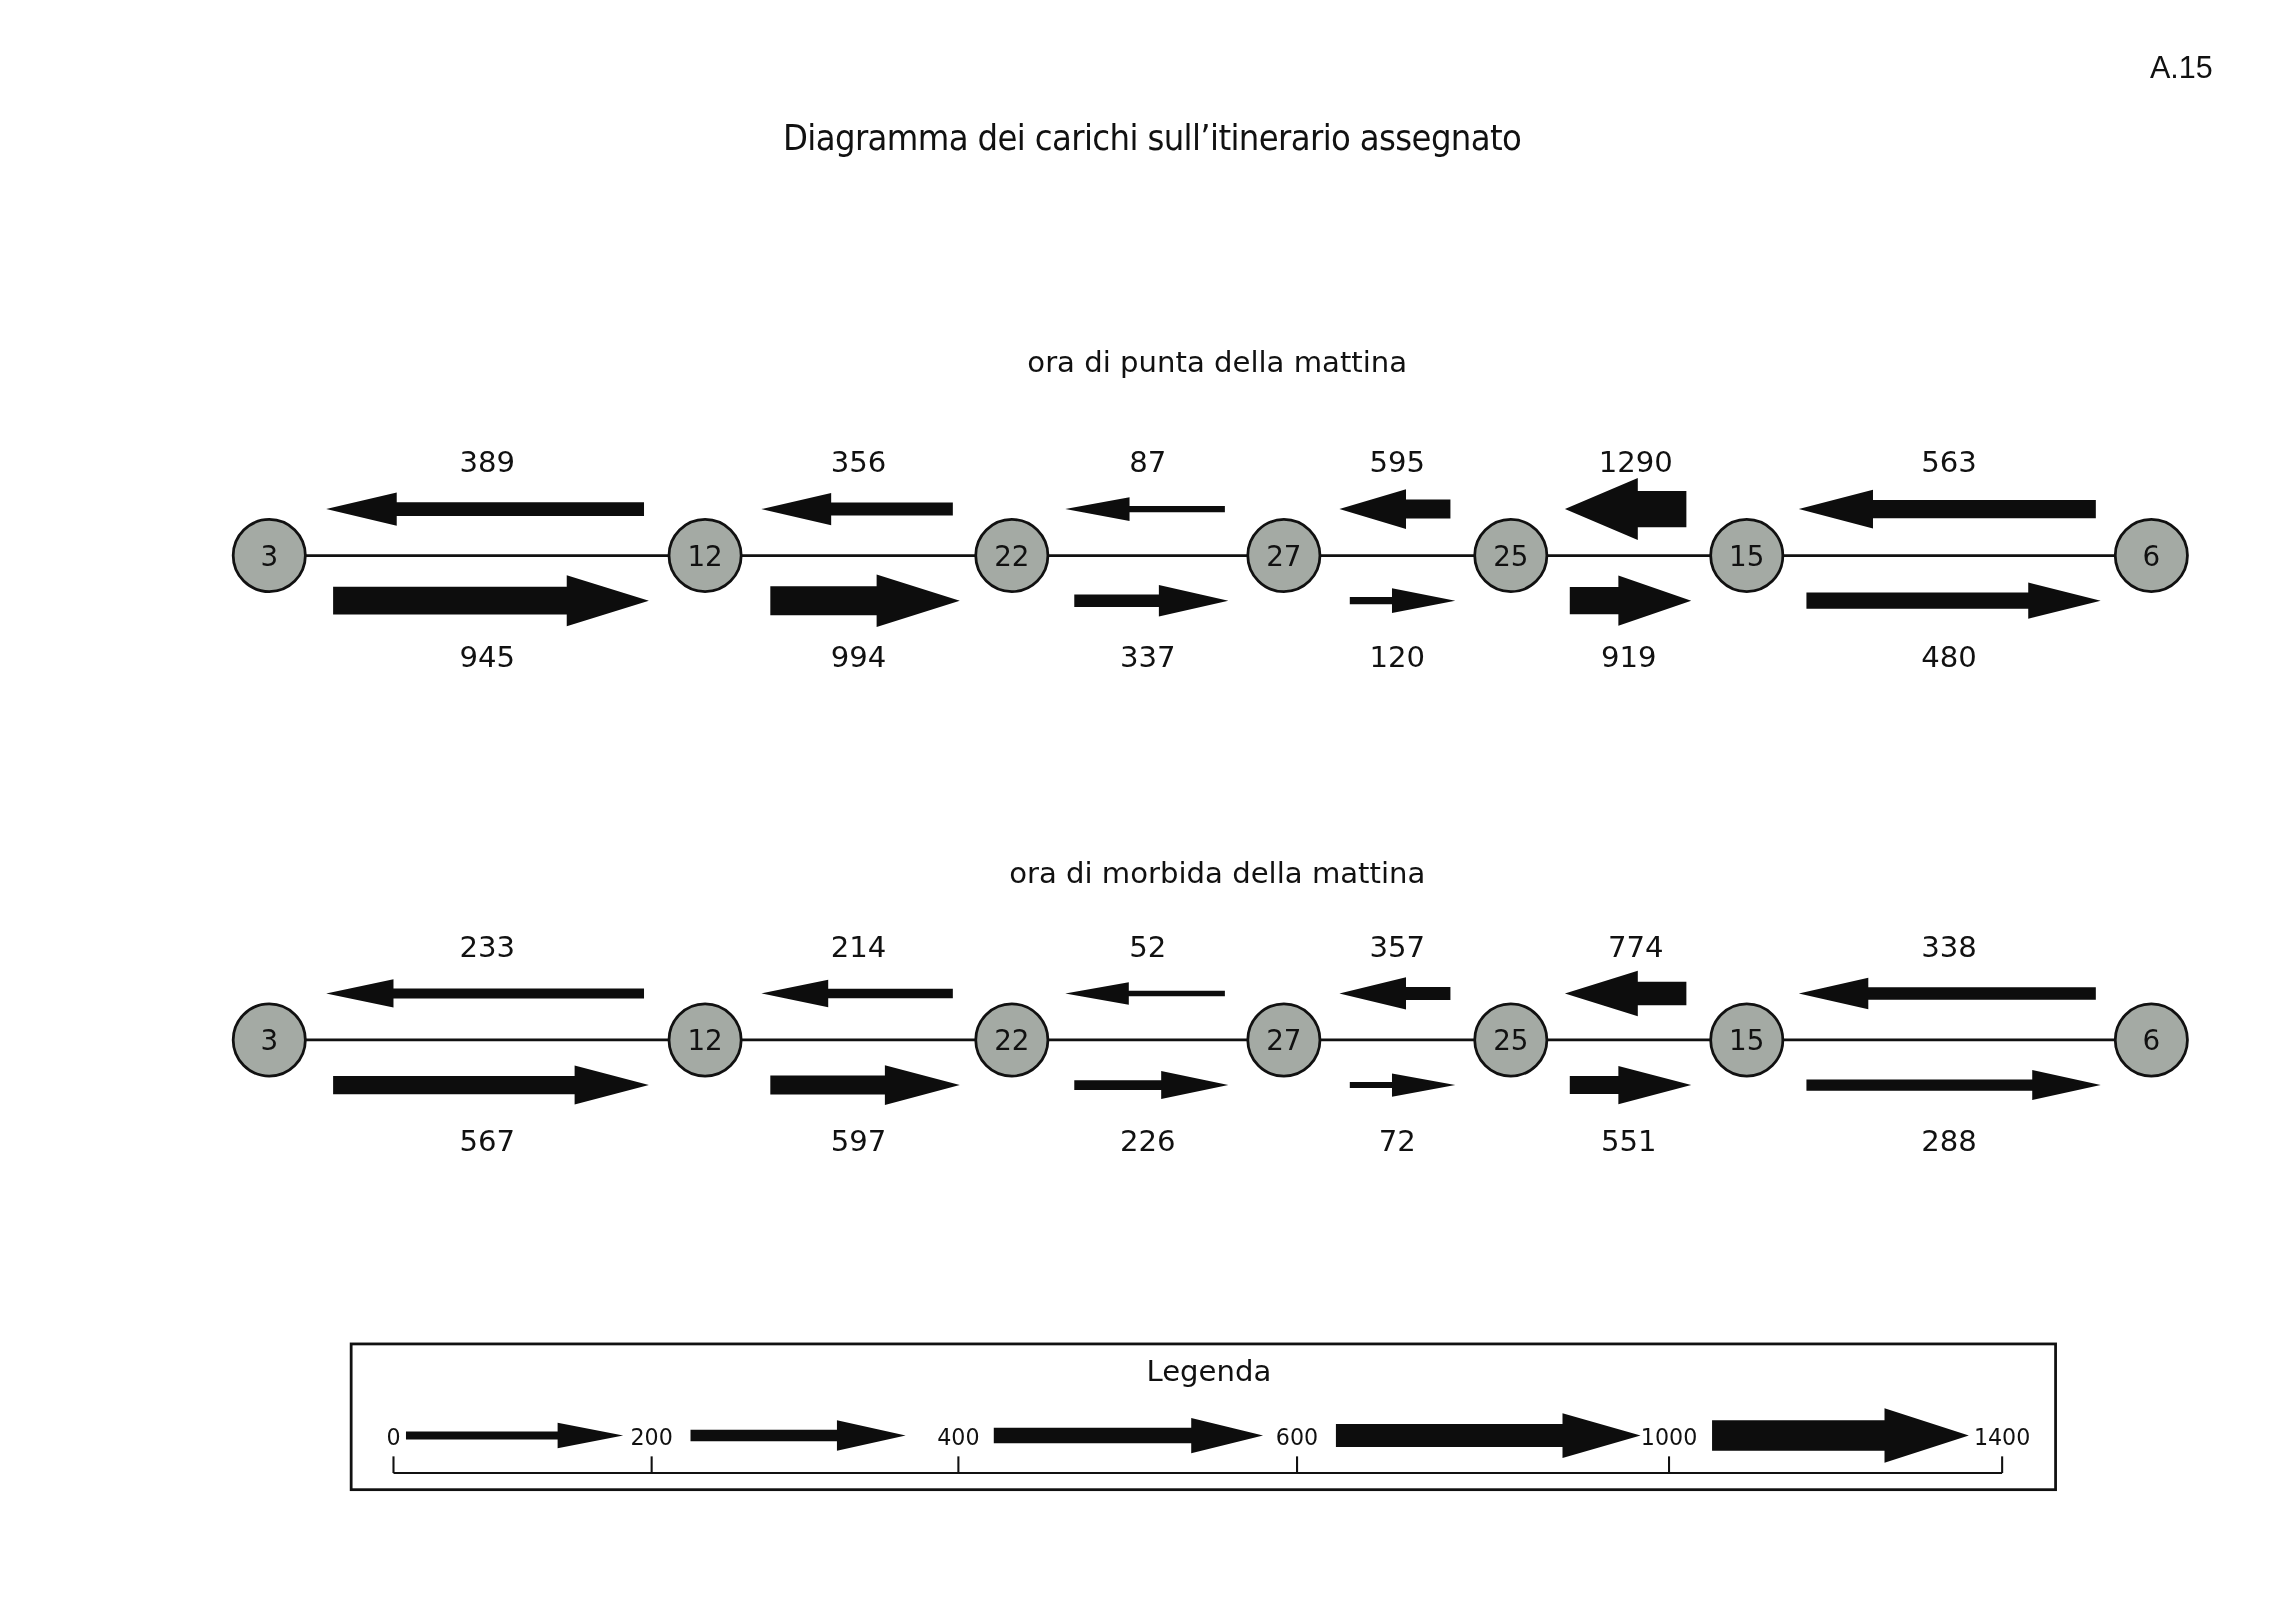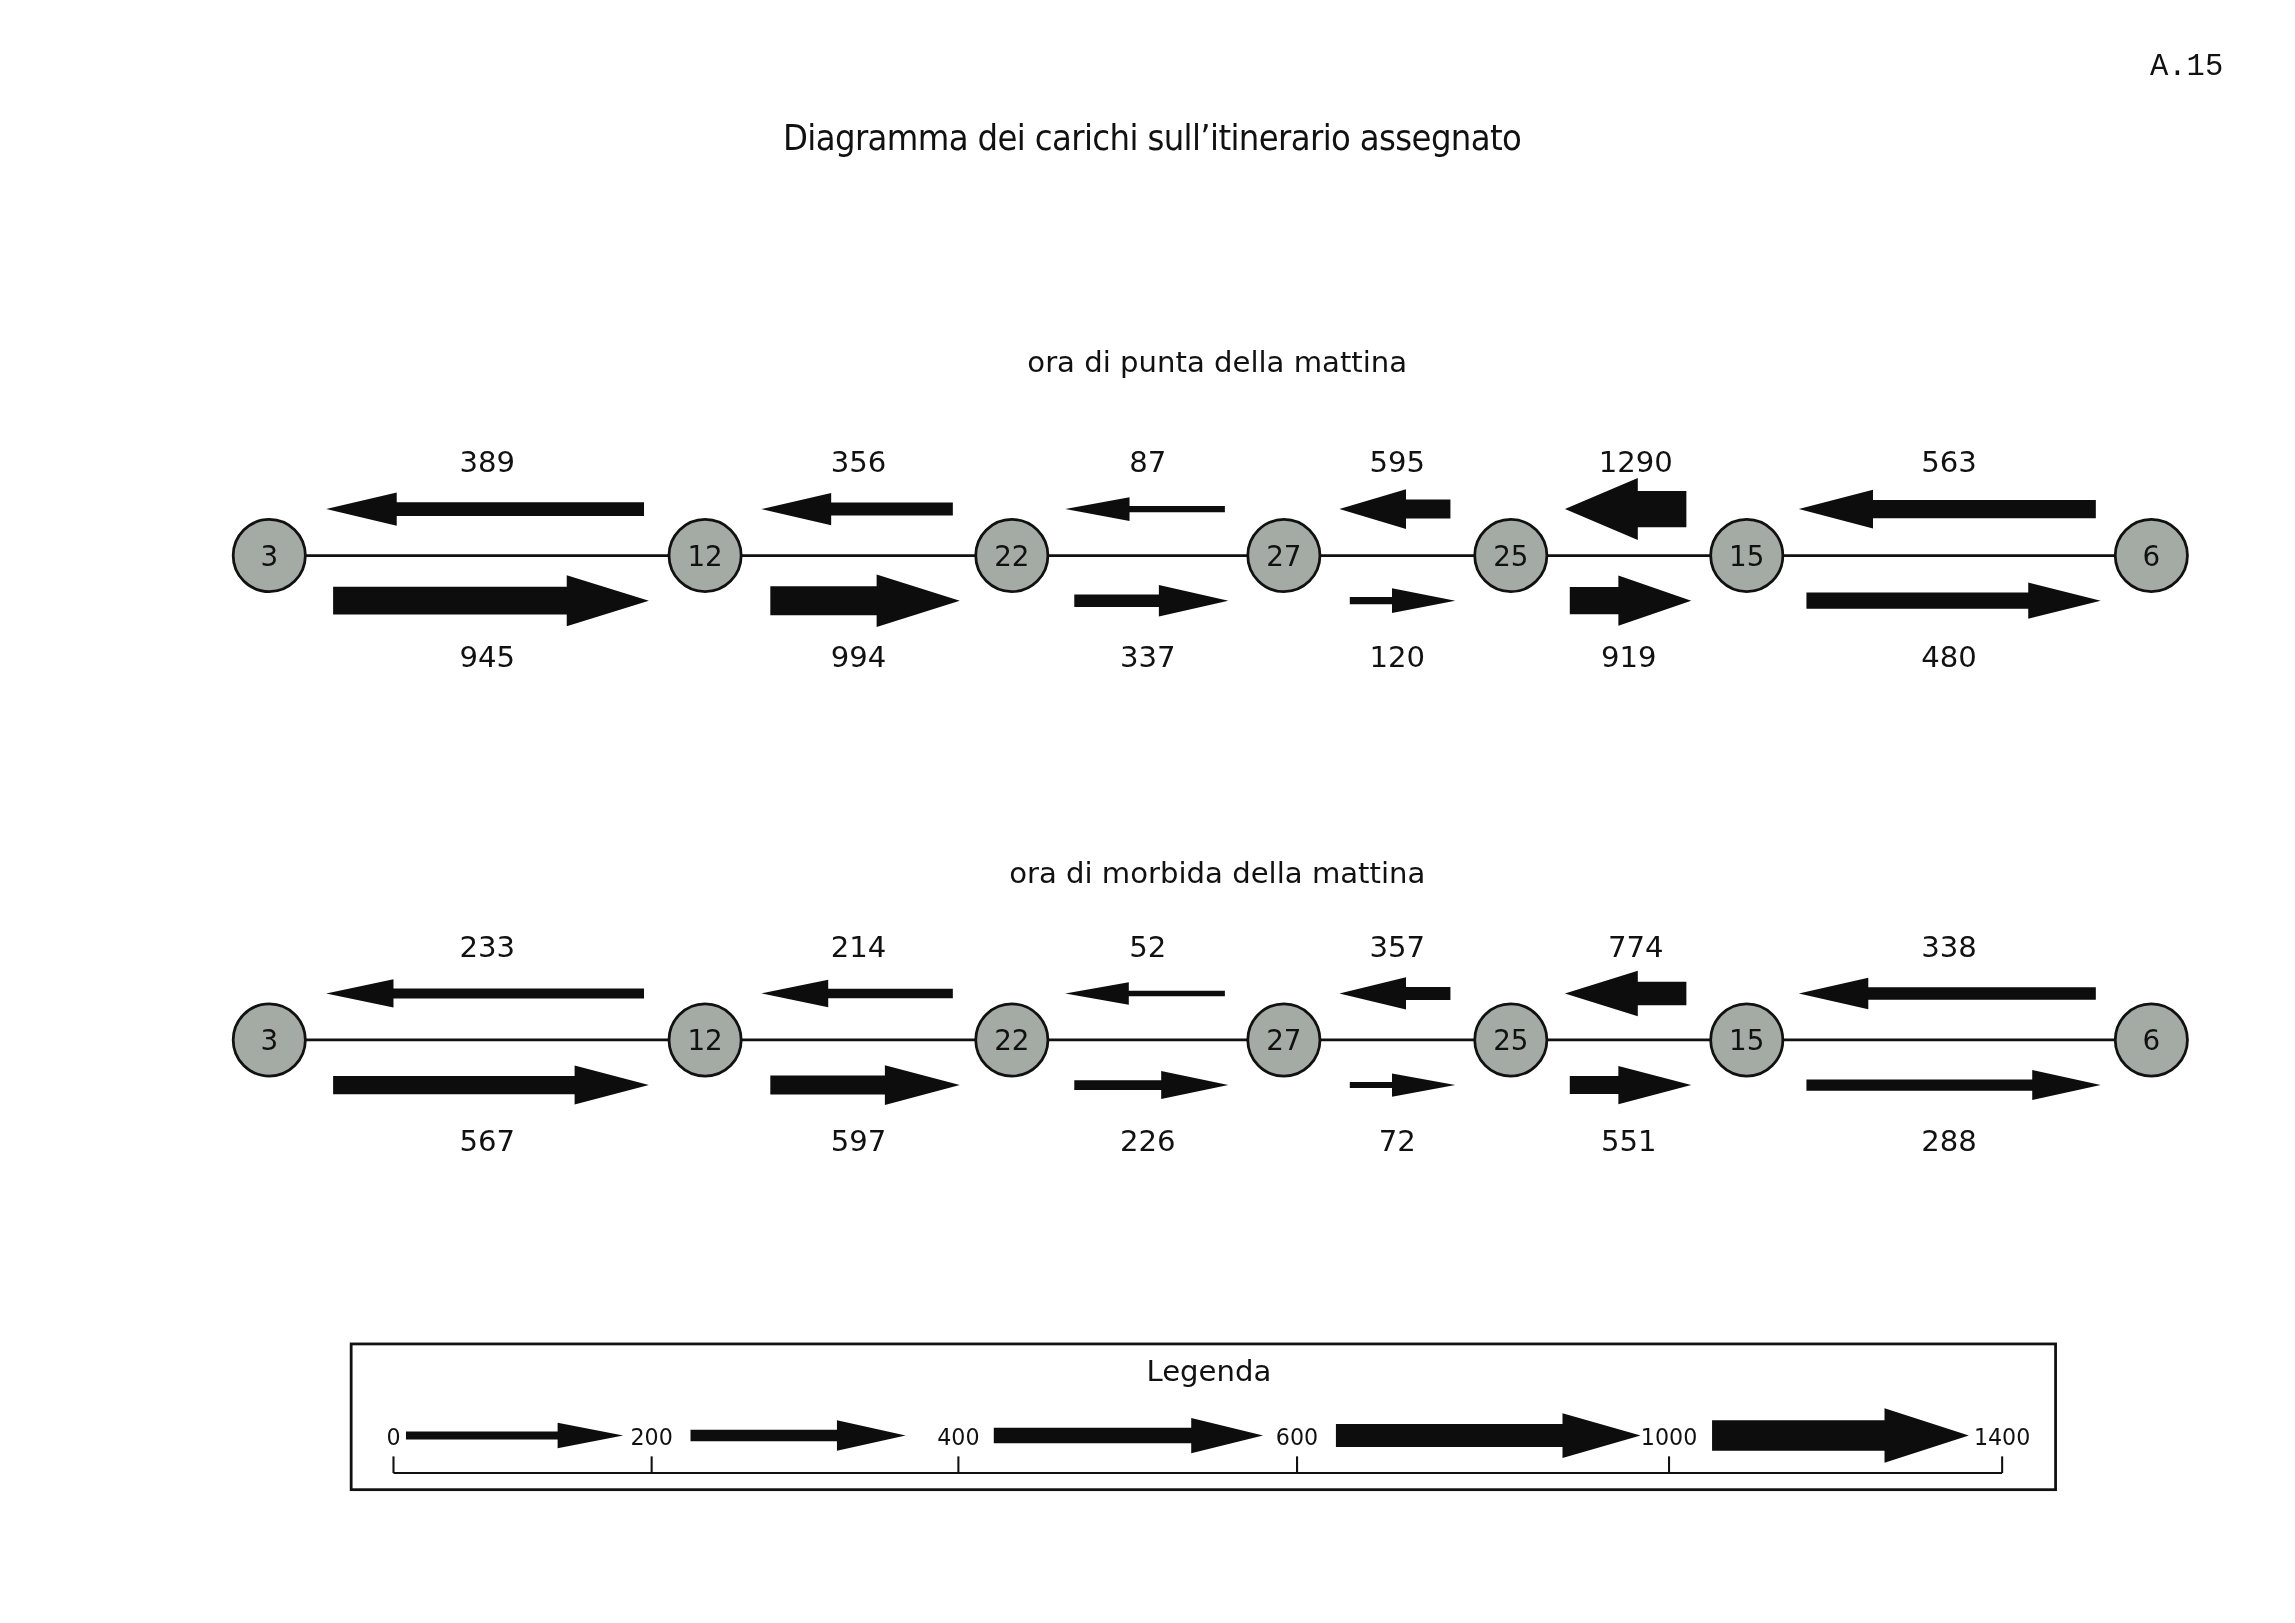--- a/index.html
+++ b/index.html
@@ -1,18 +1,18 @@
 <!DOCTYPE html>
 <html style="font-size:11px"><head>
 <meta charset="utf-8">
 <style>
   html, body { margin: 0; padding: 0; background: #ffffff; }
   body { width: 2295px; height: 1624px; position: relative; overflow: hidden;
          font-family: "DejaVu Sans", sans-serif; color: #111; }
-  #page-label { position: absolute; left: 2150px; top: 50px; font-family: Liberation Mono, monospace;
+  #page-label { position: absolute; left: 2150px; top: 50px; font-family: Liberation Sans, sans-serif;
                 font-size: 30.5px; color: #111; }
   #doc-title { position: absolute; left: 0; width: 2295px; top: 117px; text-align: center;
                font-size: 36px; letter-spacing: -0.7px; font-family: "DejaVu Sans", sans-serif;
                transform: scaleX(0.9); transform-origin: 1194px 0; }
   svg#diagram { position: absolute; left: 0; top: 0; }
   .sec-title { font-family: "DejaVu Sans", sans-serif; font-size: 42px; fill: #111; }
   .val { font-family: "DejaVu Sans", sans-serif; font-size: 42px; fill: #111; }
   .node-label { font-family: "DejaVu Sans", sans-serif; font-size: 40px; fill: #111; }
   .leg-title { font-family: "DejaVu Sans", sans-serif; font-size: 42px; fill: #111; }
   .leg-tick { font-family: "DejaVu Sans", sans-serif; font-size: 32px; fill: #111; }

